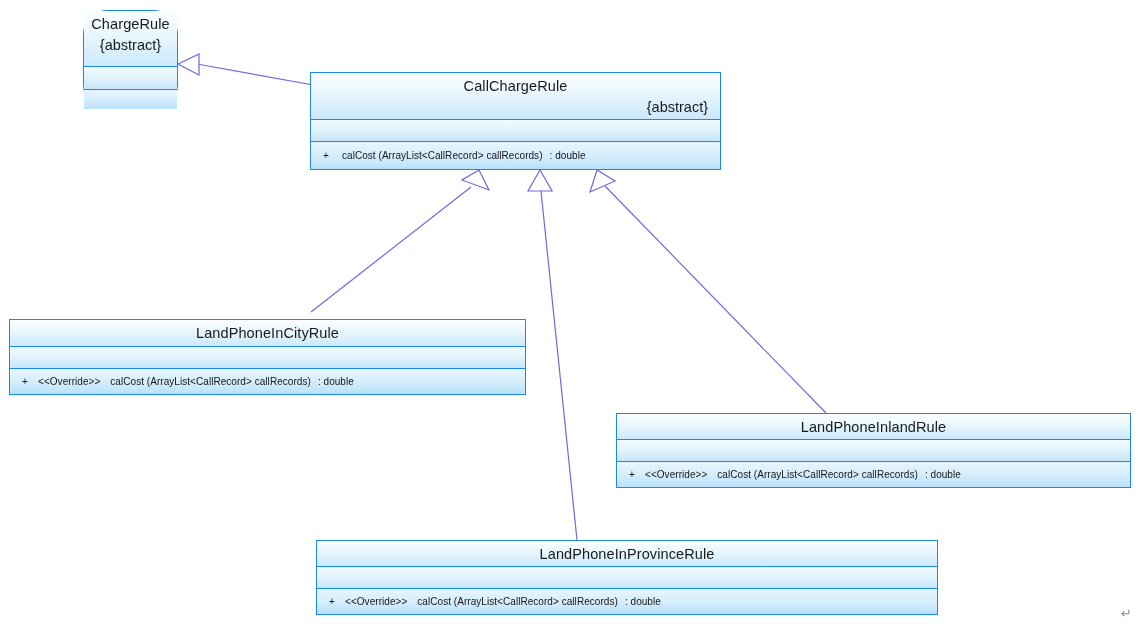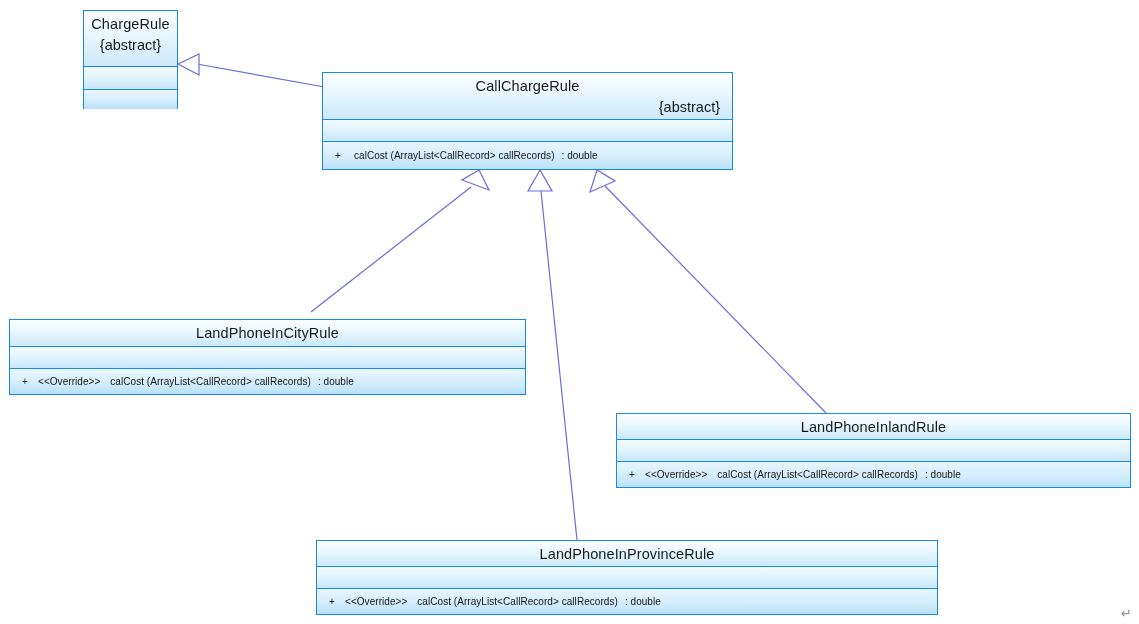--- a/index.html
+++ b/index.html
@@ -123,30 +123,30 @@
       <line x1="577" y1="540" x2="541" y2="191" stroke="#6b6be0" stroke-width="1.2"></line>
       <polygon points="540,170 528,191 552,191" fill="#ffffff" stroke="#6b6be0" stroke-width="1.2"></polygon>
     </g>
 
     <g>
       <line x1="826" y1="413" x2="605" y2="186" stroke="#6b6be0" stroke-width="1.2"></line>
       <polygon points="597,170 590,192 615,181" fill="#ffffff" stroke="#6b6be0" stroke-width="1.2"></polygon>
     </g>
   </svg>
 
-  <div class="uml-class" style="left:83px; top:10px; width:95px; height:99px;">
+  <div class="uml-class" style="left:83px; top:10px; width:95px; height:99px;border-radius:24px;">
     <div class="compartment cmp-name" style="height:56px;">
       <div class="class-title">ChargeRule</div>
       <div class="class-stereotype-center">{abstract}</div>
     </div>
     <div class="compartment cmp-attrs" style="height:23px;"></div>
     <div class="compartment cmp-ops" style="height:19px;"></div>
   </div>
 
-  <div class="uml-class" style="left:322px; top:72px; width:411px; height:98px;">
+  <div class="uml-class" style="left:310px; top:72px; width:411px; height:98px;">
     <div class="compartment cmp-name" style="height:47px;">
       <div class="class-title">CallChargeRule</div>
       <div class="class-stereotype-right">{abstract}</div>
     </div>
     <div class="compartment cmp-attrs" style="height:22px;"></div>
     <div class="compartment cmp-ops" style="height:27px;">
       <div class="member-row">
         <span class="vis">+</span><span class="gap-m"></span><span>calCost (ArrayList&lt;CallRecord&gt; callRecords)</span><span class="gap-s"></span><span>: double</span>
       </div>
     </div>

